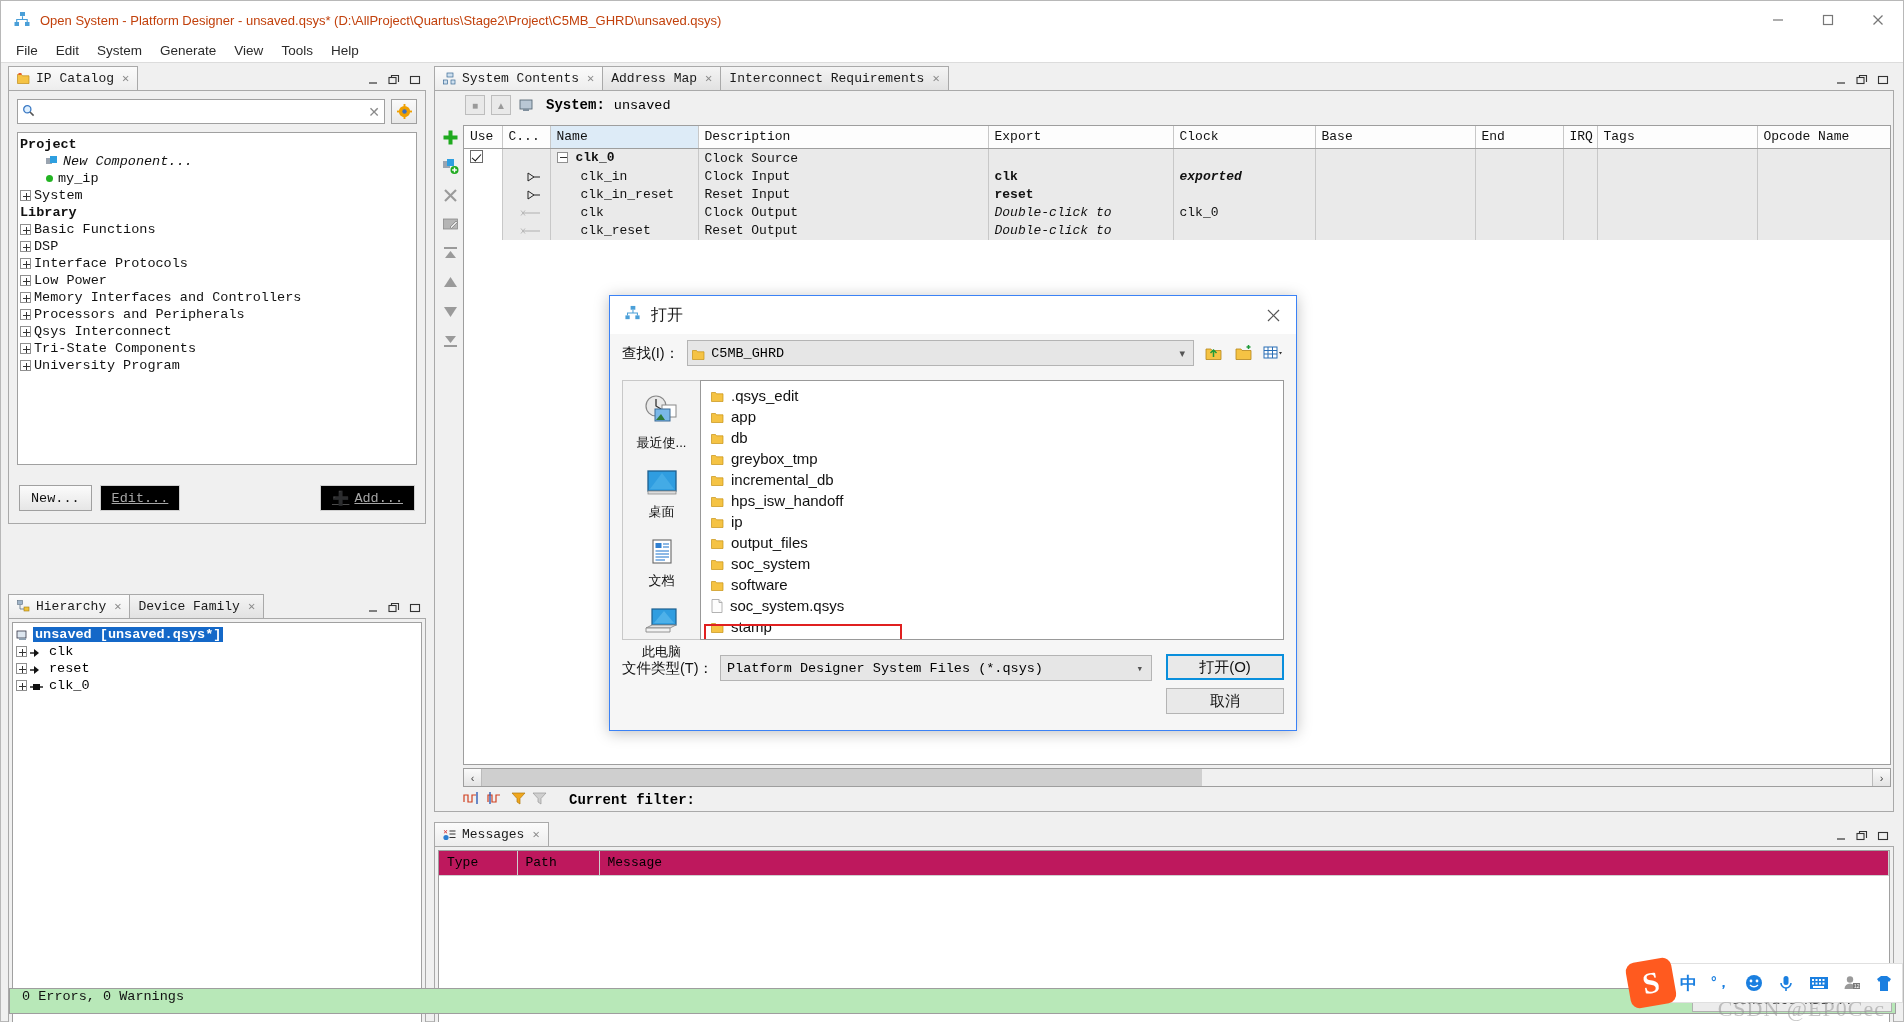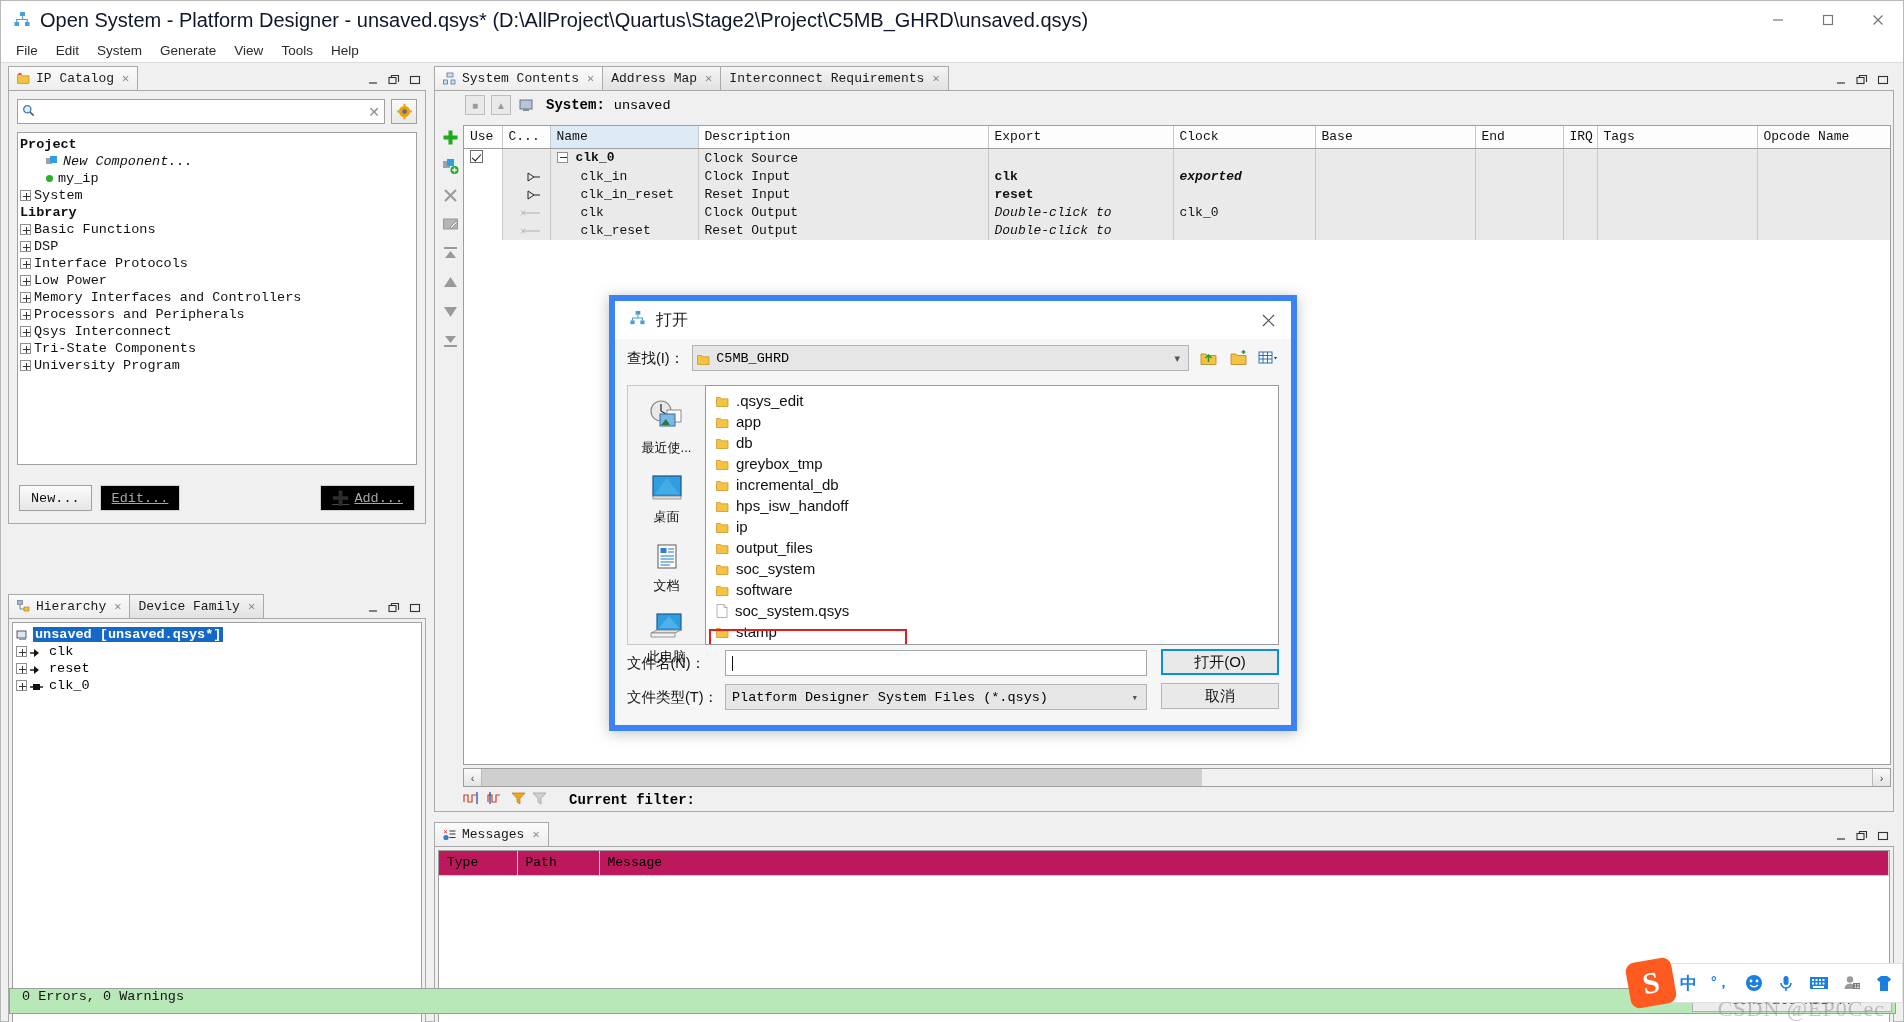--- a/index.html
+++ b/index.html
@@ -18,21 +18,21 @@
   #app-window {
     position:absolute; left:0; top:0; width:1904px; height:1022px;
     background:#f0f0f0; border:1px solid #b8b8b8;
   }
   #titlebar {
     height:38px; background:#ffffff; display:flex; align-items:center;
     padding-left:12px; position:relative;
   }
   #titlebar .tb-icon { width:18px; height:18px; margin-right:9px; flex:0 0 auto; }
   #titlebar .tb-text {
-    font-size:20px; color:#0f172a; white-space:nowrap;
+    font-size:13px; color:#c2410c; white-space:nowrap;
     font-family:"Liberation Sans", sans-serif;
   }
   .win-btns { position:absolute; right:0; top:0; height:38px; display:flex; }
   .win-btn {
     width:50px; height:38px; display:flex; align-items:center; justify-content:center;
     color:#7a7a7a;
   }
 
   
   #menubar {
@@ -192,21 +192,21 @@
   #generate-btn {
     position:absolute; right:10px; bottom:8px; width:200px; height:24px;
     border:1px solid #b0b0b0; background:#ececec; display:flex; align-items:center;
     justify-content:center; font-size:13.5px; color:#4a4a4a;
     font-family:"Liberation Mono", monospace;
   }
 
   
   #open-dialog {
     position:absolute; left:608px; top:294px; width:688px; height:436px;
-    background:#f6f6f6; border:6px solid #3b82f6; box-shadow:0 2px 14px rgba(0,0,0,.25);
+    background:#f6f6f6; border:1px solid #3b82f6; box-shadow:0 2px 14px rgba(0,0,0,.25);
     z-index:50;
   }
   #od-title { height:38px; background:#ffffff; display:flex; align-items:center; padding-left:14px; }
   #od-title .t { font-size:16px; color:#1c1c1c; margin-left:10px; }
   #od-close { position:absolute; right:0; top:0; width:46px; height:38px;
               display:flex; align-items:center; justify-content:center; color:#555; }
   #od-lookin-row { display:flex; align-items:center; padding:6px 12px 8px 12px; gap:8px; }
   #od-lookin-label { font-size:14.5px; color:#111; white-space:nowrap; }
   #od-lookin {
     flex:1; height:26px; background:#e6e6e6; border:1px solid #b4b4b4;
@@ -1067,28 +1067,20 @@
           <span class="folder-ico"><svg width="13" height="13" viewBox="0 0 13 13">
                 <path d="M0.5 2.5 h4 l1 1.3 h6.5 v7.7 h-11.5 z" fill="#f5c344" stroke="#c69214" stroke-width=".7"></path>
               </svg></span>
           <span class="fname">stamp</span>
         </div>
         <div id="redbox"></div>
       </div>
     </div>
 
     <div id="od-bottom">
-      <div class="od-field-row">
-        <span class="od-field-label">文件名(N)：</span>
-        <div class="od-input">
-          <span class="caret"></span>
-          <span class="mono" style="font-size:13.5px"></span>
-        </div>
-        <span class="od-spacer"></span>
-      </div>
       <div class="od-field-row">
         <span class="od-field-label">文件类型(T)：</span>
         <div class="od-select">
           <span>Platform Designer System Files (*.qsys)</span>
           <span class="chev">▾</span>
         </div>
         <span class="od-spacer"></span>
       </div>
       <div class="od-act" id="od-open-btn">打开(O)</div>
       <div class="od-act" id="od-cancel-btn">取消</div>

